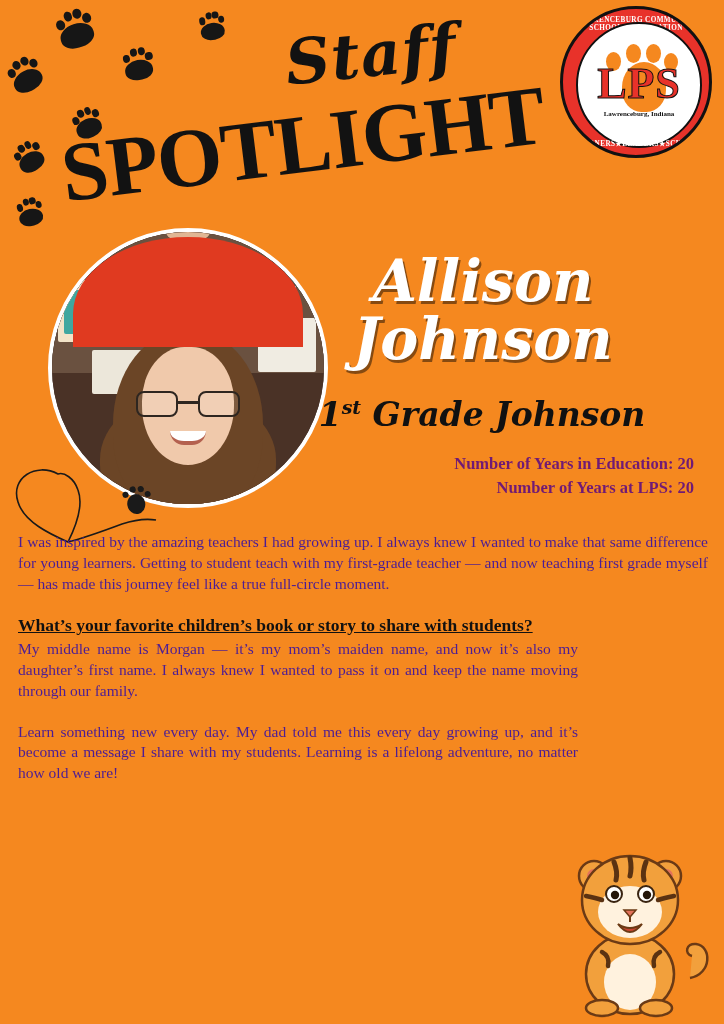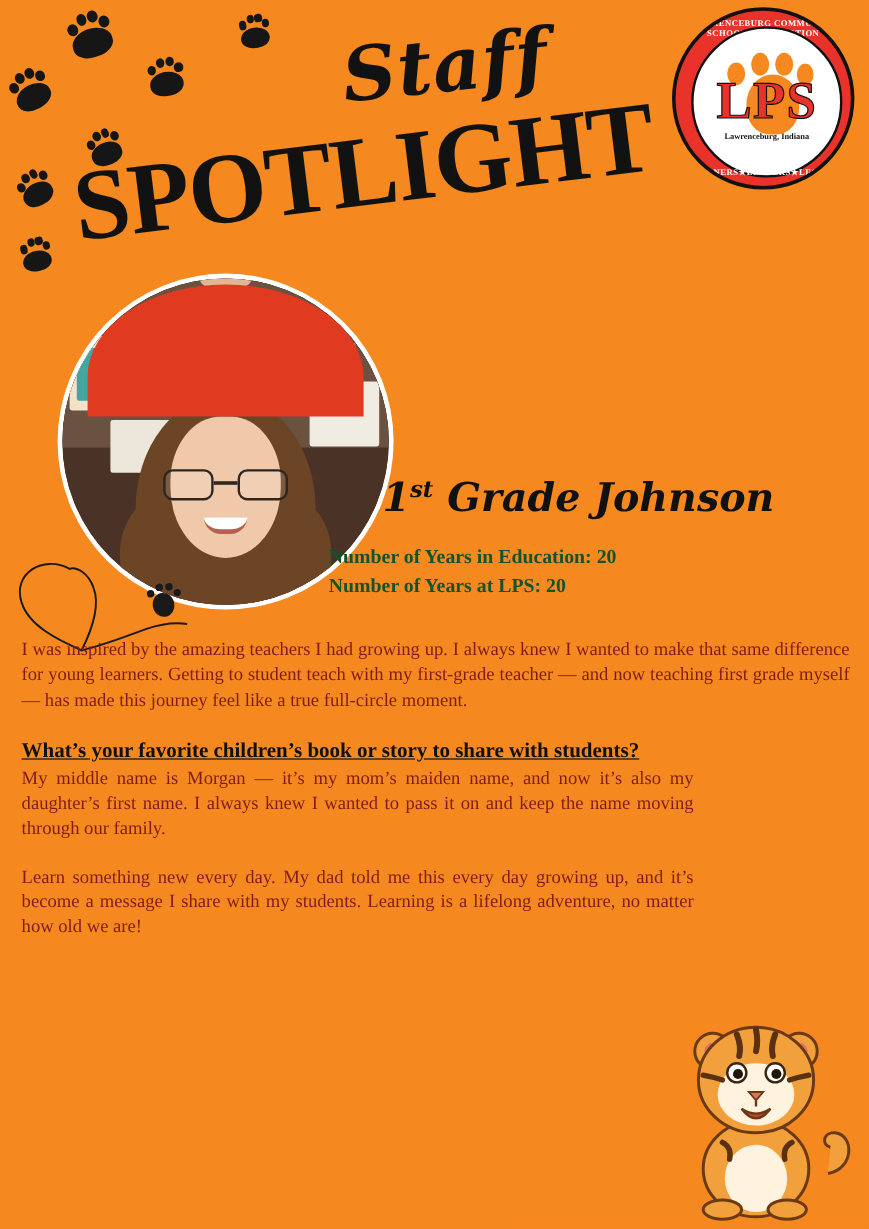--- a/index.html
+++ b/index.html
@@ -155,38 +155,38 @@
   .role {
     position:absolute; right:22px; top:395px;
     width:440px; text-align:center;
     font-family:"DejaVu Serif", serif;
     font-style:italic; font-weight:bold;
     font-size:33px; color:#111;
   }
   .role sup { font-size:19px; vertical-align:super; }
   .stats {
     position:absolute; right:30px; top:452px;
-    width:420px; text-align:left;
-    font-family:"Liberation Serif", serif;
-    font-weight:bold; font-size:16.5px; color:#14532d; line-height:1.45;
+    width:420px; text-align:right;
+    font-family:"Liberation Serif", serif;
+    font-weight:bold; font-size:16.5px; color:#701a75; line-height:1.45;
   }
 
   
   .doodle { position:absolute; left:6px; top:468px; width:170px; height:80px; }
 
   
   .qa { position:absolute; left:18px; top:532px; width:690px; }
   .q {
     font-family:"Liberation Serif", serif;
     font-weight:bold; font-size:17.5px; color:#111;
     text-decoration:underline; margin-bottom:3px;
   }
   .a {
     font-family:"Liberation Serif", serif;
-    font-size:15.5px; color:#7f1d1d; line-height:1.35;
+    font-size:15.5px; color:#4c1d95; line-height:1.35;
     text-align:justify; margin-bottom:20px;
   }
   .a.narrow { width:560px; }
 
   
   .tiger { position:absolute; right:8px; bottom:6px; width:160px; height:190px; }
 </style>
 </head>
 <body>
 
@@ -252,21 +252,21 @@
         <div style="left:18px;top:18px;width:44px;height:50px;border-radius:50% 50% 44% 44%;"></div>
         <div style="left:2px;top:8px;width:15px;height:19px;"></div>
         <div style="left:22px;top:0;width:15px;height:19px;"></div>
         <div style="left:42px;top:0;width:15px;height:19px;"></div>
         <div style="left:60px;top:9px;width:14px;height:18px;"></div>
       </div>
       <div class="logo-lps">LPS</div>
       <div class="logo-city">Lawrenceburg,
 Indiana</div>
     </div>
-    <div class="logo-arc-bot">★LEARNERS★LEADERS★LEGACY★</div>
+    <div class="logo-arc-bot">★LEARNERS★LEADERS★SCHOOL★</div>
   </div>
 
   <div class="photo">
     <div class="backdrop"></div>
     <div class="shelf"></div>
     <div class="book" style="left:6px;top:48px;width:52px;height:62px;background:#f2e3c8;"></div>
     <div class="book" style="left:12px;top:58px;width:40px;height:44px;background:#3fa7a0;"></div>
     <div class="book" style="left:60px;top:40px;width:64px;height:72px;background:#e9e3d2;"></div>
     <div class="book" style="left:66px;top:52px;width:52px;height:22px;background:#3ea24a;"></div>
     <div class="book" style="left:66px;top:78px;width:46px;height:16px;background:#e2c23f;"></div>
@@ -284,20 +284,24 @@
         <span class="lens l"></span>
           <span class="bridge"></span>
           <span class="lens r"></span>
       </div>
       <div class="mouth"></div>
       <div class="neck"></div>
       <div class="shirt"></div>
     </div>
   </div>
 
+  <div class="name">
+    <div>Allison</div>
+    <div>Johnson</div>
+  </div>
 
   <div class="role">
     <span>1</span><sup>st</sup><span> Grade Johnson</span>
   </div>
 
   <div class="stats">
     <div>Number of Years in Education: 20</div>
     <div>Number of Years at LPS: 20</div>
   </div>
 

